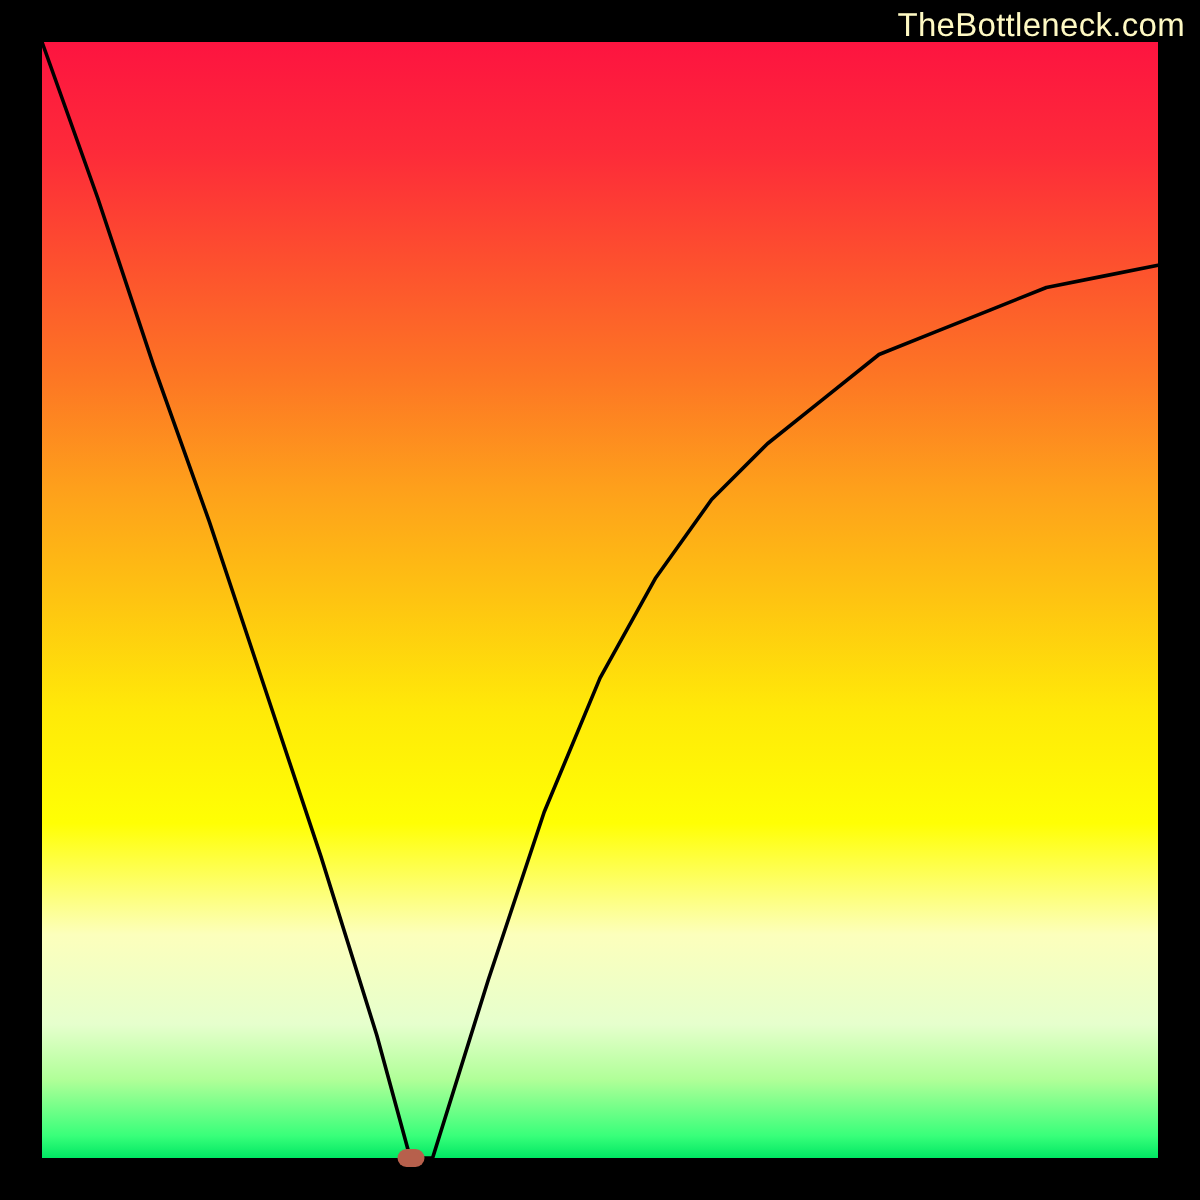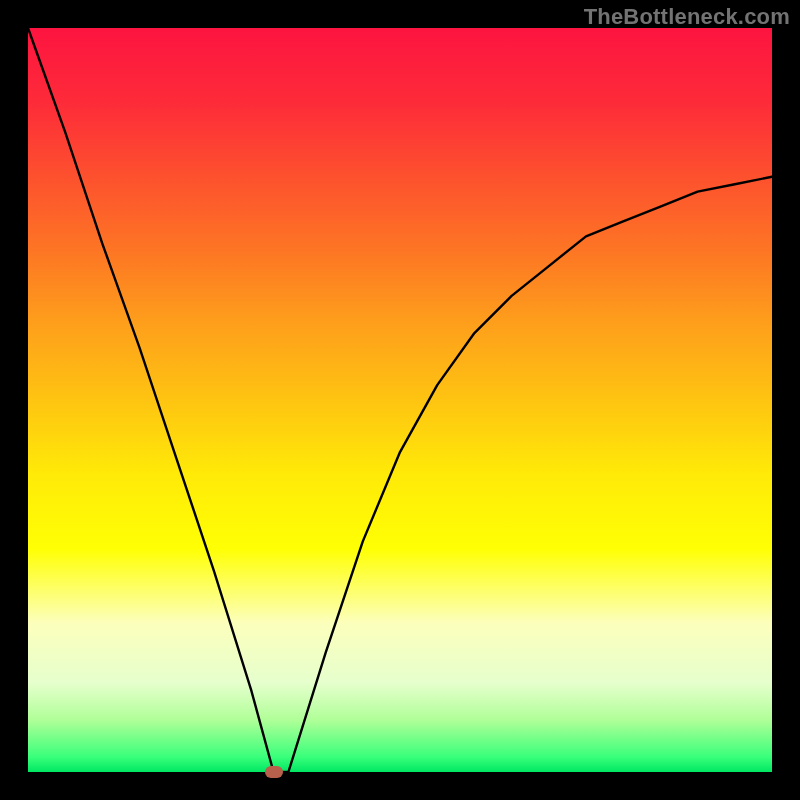--- a/index.html
+++ b/index.html
@@ -52,23 +52,22 @@
     height: 12px;
     border-radius: 6px;
     transform: translate(-50%, -50%);
   }
   .watermark {
     position: absolute;
     top: 4px;
     right: 10px;
     font-family: Arial, Helvetica, sans-serif;
     font-size: 22px;
-    color: #737373;
+    color: #fef9c3;
     letter-spacing: 0.2px;
-    font-weight: bold;
   }
 </style>
 </head>
 <body>
 
 <div class="frame">
   <div class="plot-area">
     <svg class="curve-svg" viewBox="0 0 744 744" preserveAspectRatio="none">
       <path class="curve-path" d="M0.00 0.00 L37.20 104.16 L74.40 215.76 L111.60 319.92 L148.80 431.52 L186.00 543.12 L223.20 662.16 L245.52 744.00 L260.40 744.00 L297.60 624.96 L334.80 513.36 L372.00 424.08 L409.20 357.12 L446.40 305.04 L483.60 267.84 L520.80 238.08 L558.00 208.32 L595.20 193.44 L632.40 178.56 L669.60 163.68 L706.80 156.24 L744.00 148.80" style="stroke: rgb(0, 0, 0);"></path>
     </svg>

